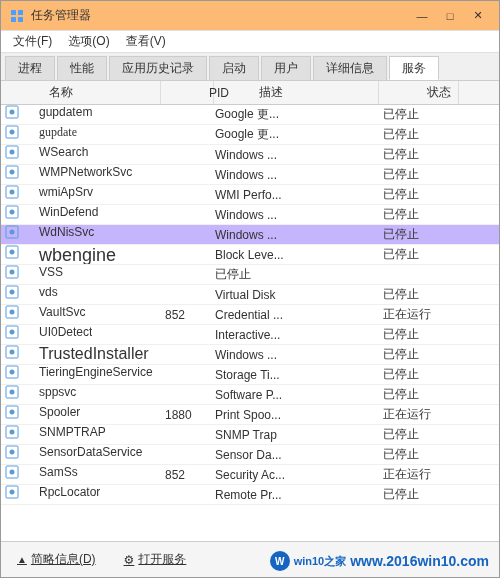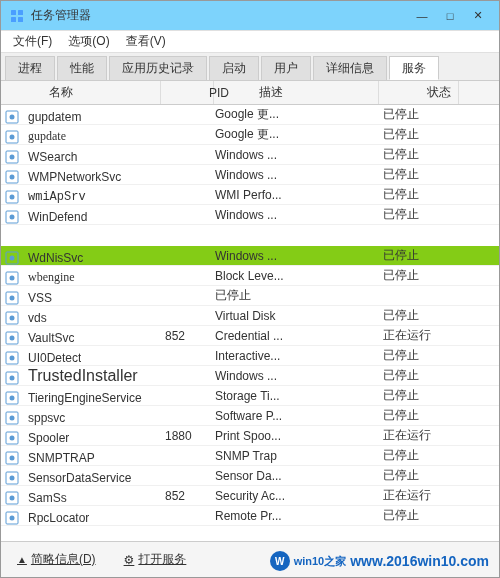--- a/index.html
+++ b/index.html
@@ -13,21 +13,21 @@
     }
     .window {
       width: 500px;
       height: 578px;
       background: #ffffff;
       border: 1px solid #999;
       display: flex;
       flex-direction: column;
     }
     .title-bar {
-      background: #7dd3fc;
+      background: #fdba74;
       height: 30px;
       display: flex;
       align-items: center;
       justify-content: space-between;
       padding: 0 8px;
       border-bottom: 1px solid #e0e0e0;
       user-select: none;
     }
     .title-bar-left {
       display: flex;
@@ -136,36 +136,36 @@
     .table-body::-webkit-scrollbar { width: 14px; }
     .table-body::-webkit-scrollbar-track { background: #f0f0f0; border-left: 1px solid #ddd; }
     .table-body::-webkit-scrollbar-thumb { background: #c0c0c0; border: 2px solid #f0f0f0; }
     .table-row {
       display: grid;
       grid-template-columns: 160px 50px 1fr 80px 40px;
       height: 20px;
       align-items: center;
       border-bottom: 1px solid #f0f0f0;
     }
-    .table-row.selected { background: #84cc16; margin-top: 21px; }
+    .table-row.selected { background: #c4b5fd; }
     .cell {
       padding: 0 4px;
       font-size: 12px;
       color: #333;
       overflow: hidden;
       text-overflow: ellipsis;
       white-space: nowrap;
       height: 100%;
       display: flex;
       align-items: center;
     }
     .cell-name {
       display: flex;
-      align-items: flex-end;
-      gap: 9px;
+      align-items: flex-start;
+      gap: 20px;
     }
     .footer {
       height: 36px;
       border-top: 1px solid #ccc;
       display: flex;
       align-items: center;
       padding: 0 10px;
       gap: 16px;
       background: #f5f5f5;
     }
@@ -315,21 +315,21 @@
           <div class="cell"></div>
         </div>
         <div class="table-row">
           <div class="cell cell-name">
             <span style="width: 14px; height: 14px; flex-shrink: 0; display: inline-flex; align-items: center; justify-content: center;">
               <svg width="14" height="14" viewBox="0 0 14 14">
                 <rect x="1" y="1" width="12" height="12" rx="1" fill="none" stroke="#5b9bd5" stroke-width="1"></rect>
                 <circle cx="7" cy="7" r="2.5" fill="#5b9bd5"></circle>
               </svg>
             </span>
-            <span style="overflow: hidden; text-overflow: ellipsis; white-space: nowrap; font-size: 12px; font-family: Liberation Mono, monospace;">wmiApSrv</span>
+            <span style="overflow: hidden; text-overflow: ellipsis; white-space: nowrap; font-size: 12px;">wmiApSrv</span>
           </div>
           <div class="cell"></div>
           <div class="cell">WMI Perfo...</div>
           <div class="cell">已停止</div>
           <div class="cell"></div>
         </div>
         <div class="table-row">
           <div class="cell cell-name">
             <span style="width: 14px; height: 14px; flex-shrink: 0; display: inline-flex; align-items: center; justify-content: center;">
               <svg width="14" height="14" viewBox="0 0 14 14">
@@ -360,21 +360,21 @@
           <div class="cell"></div>
         </div>
         <div class="table-row">
           <div class="cell cell-name">
             <span style="width: 14px; height: 14px; flex-shrink: 0; display: inline-flex; align-items: center; justify-content: center;">
               <svg width="14" height="14" viewBox="0 0 14 14">
                 <rect x="1" y="1" width="12" height="12" rx="1" fill="none" stroke="#5b9bd5" stroke-width="1"></rect>
                 <circle cx="7" cy="7" r="2.5" fill="#5b9bd5"></circle>
               </svg>
             </span>
-            <span style="overflow: hidden; text-overflow: ellipsis; white-space: nowrap; font-size: 12px; font-family: Liberation Serif, serif;">wbengine</span>
+            <span style="overflow: hidden; text-overflow: ellipsis; white-space: nowrap; font-size: 18px;">wbengine</span>
           </div>
           <div class="cell"></div>
           <div class="cell">Block Leve...</div>
           <div class="cell">已停止</div>
           <div class="cell"></div>
         </div>
         <div class="table-row">
           <div class="cell cell-name">
             <span style="width: 14px; height: 14px; flex-shrink: 0; display: inline-flex; align-items: center; justify-content: center;">
               <svg width="14" height="14" viewBox="0 0 14 14">

